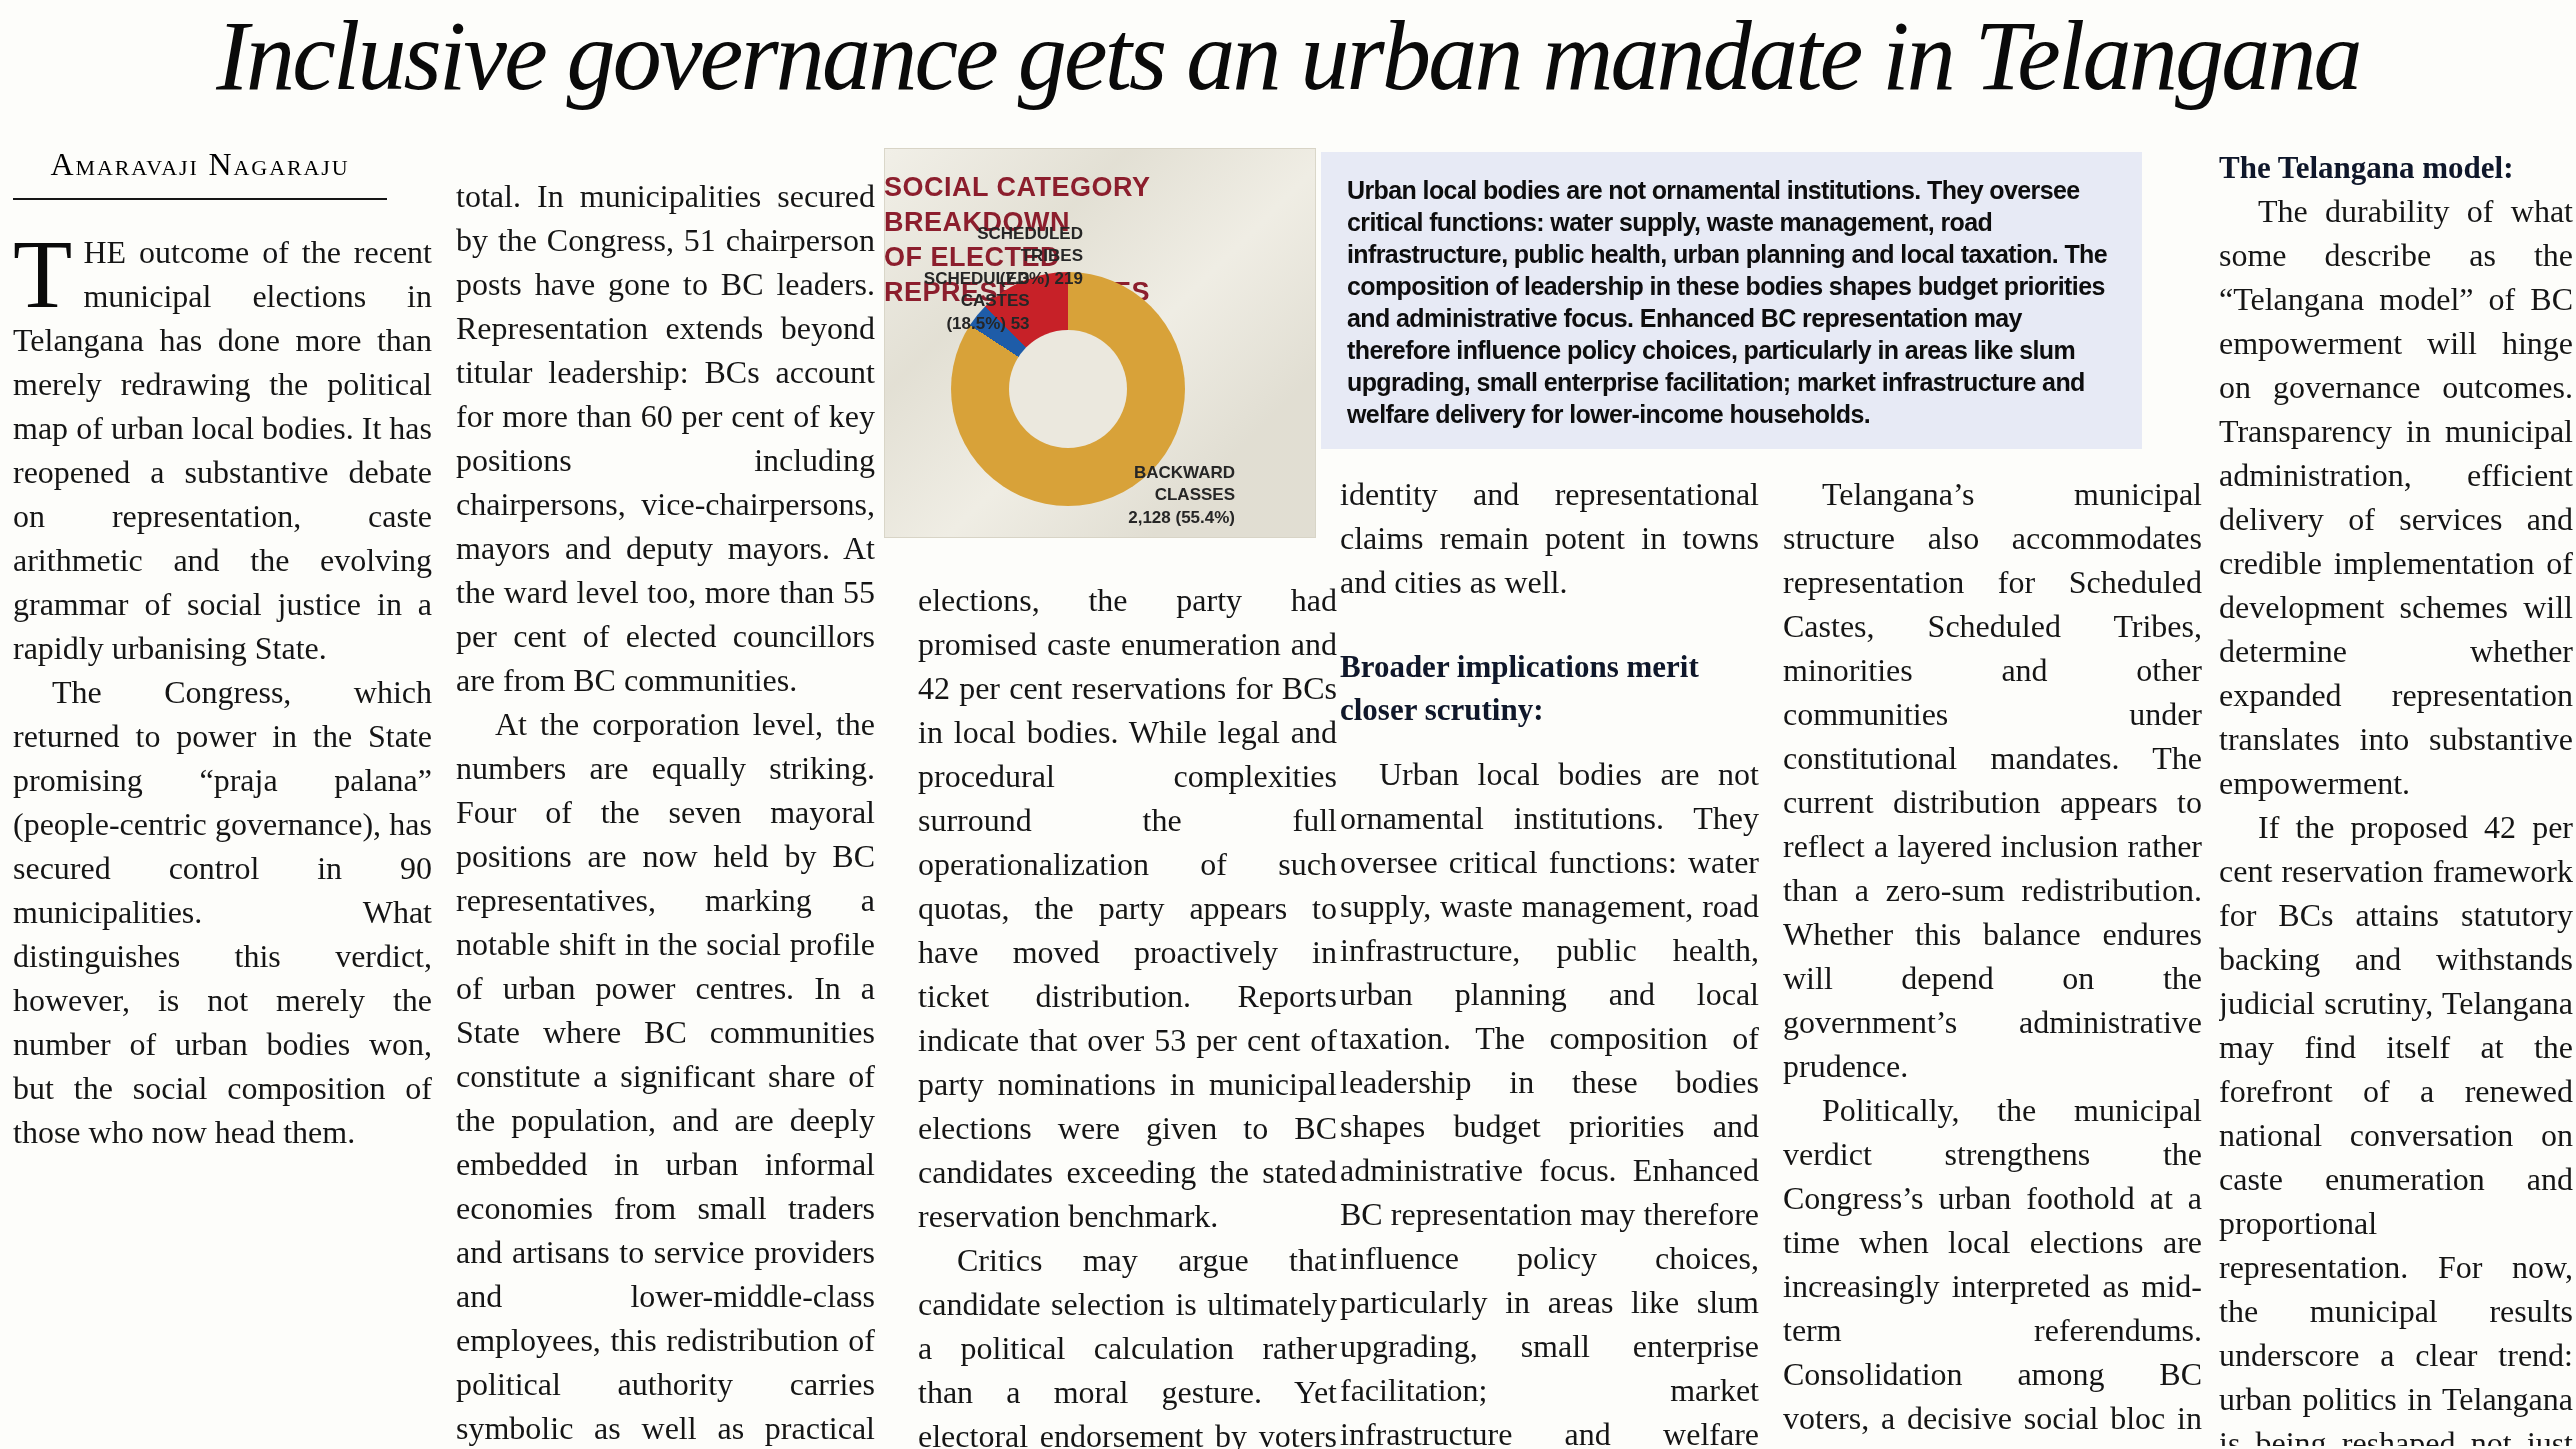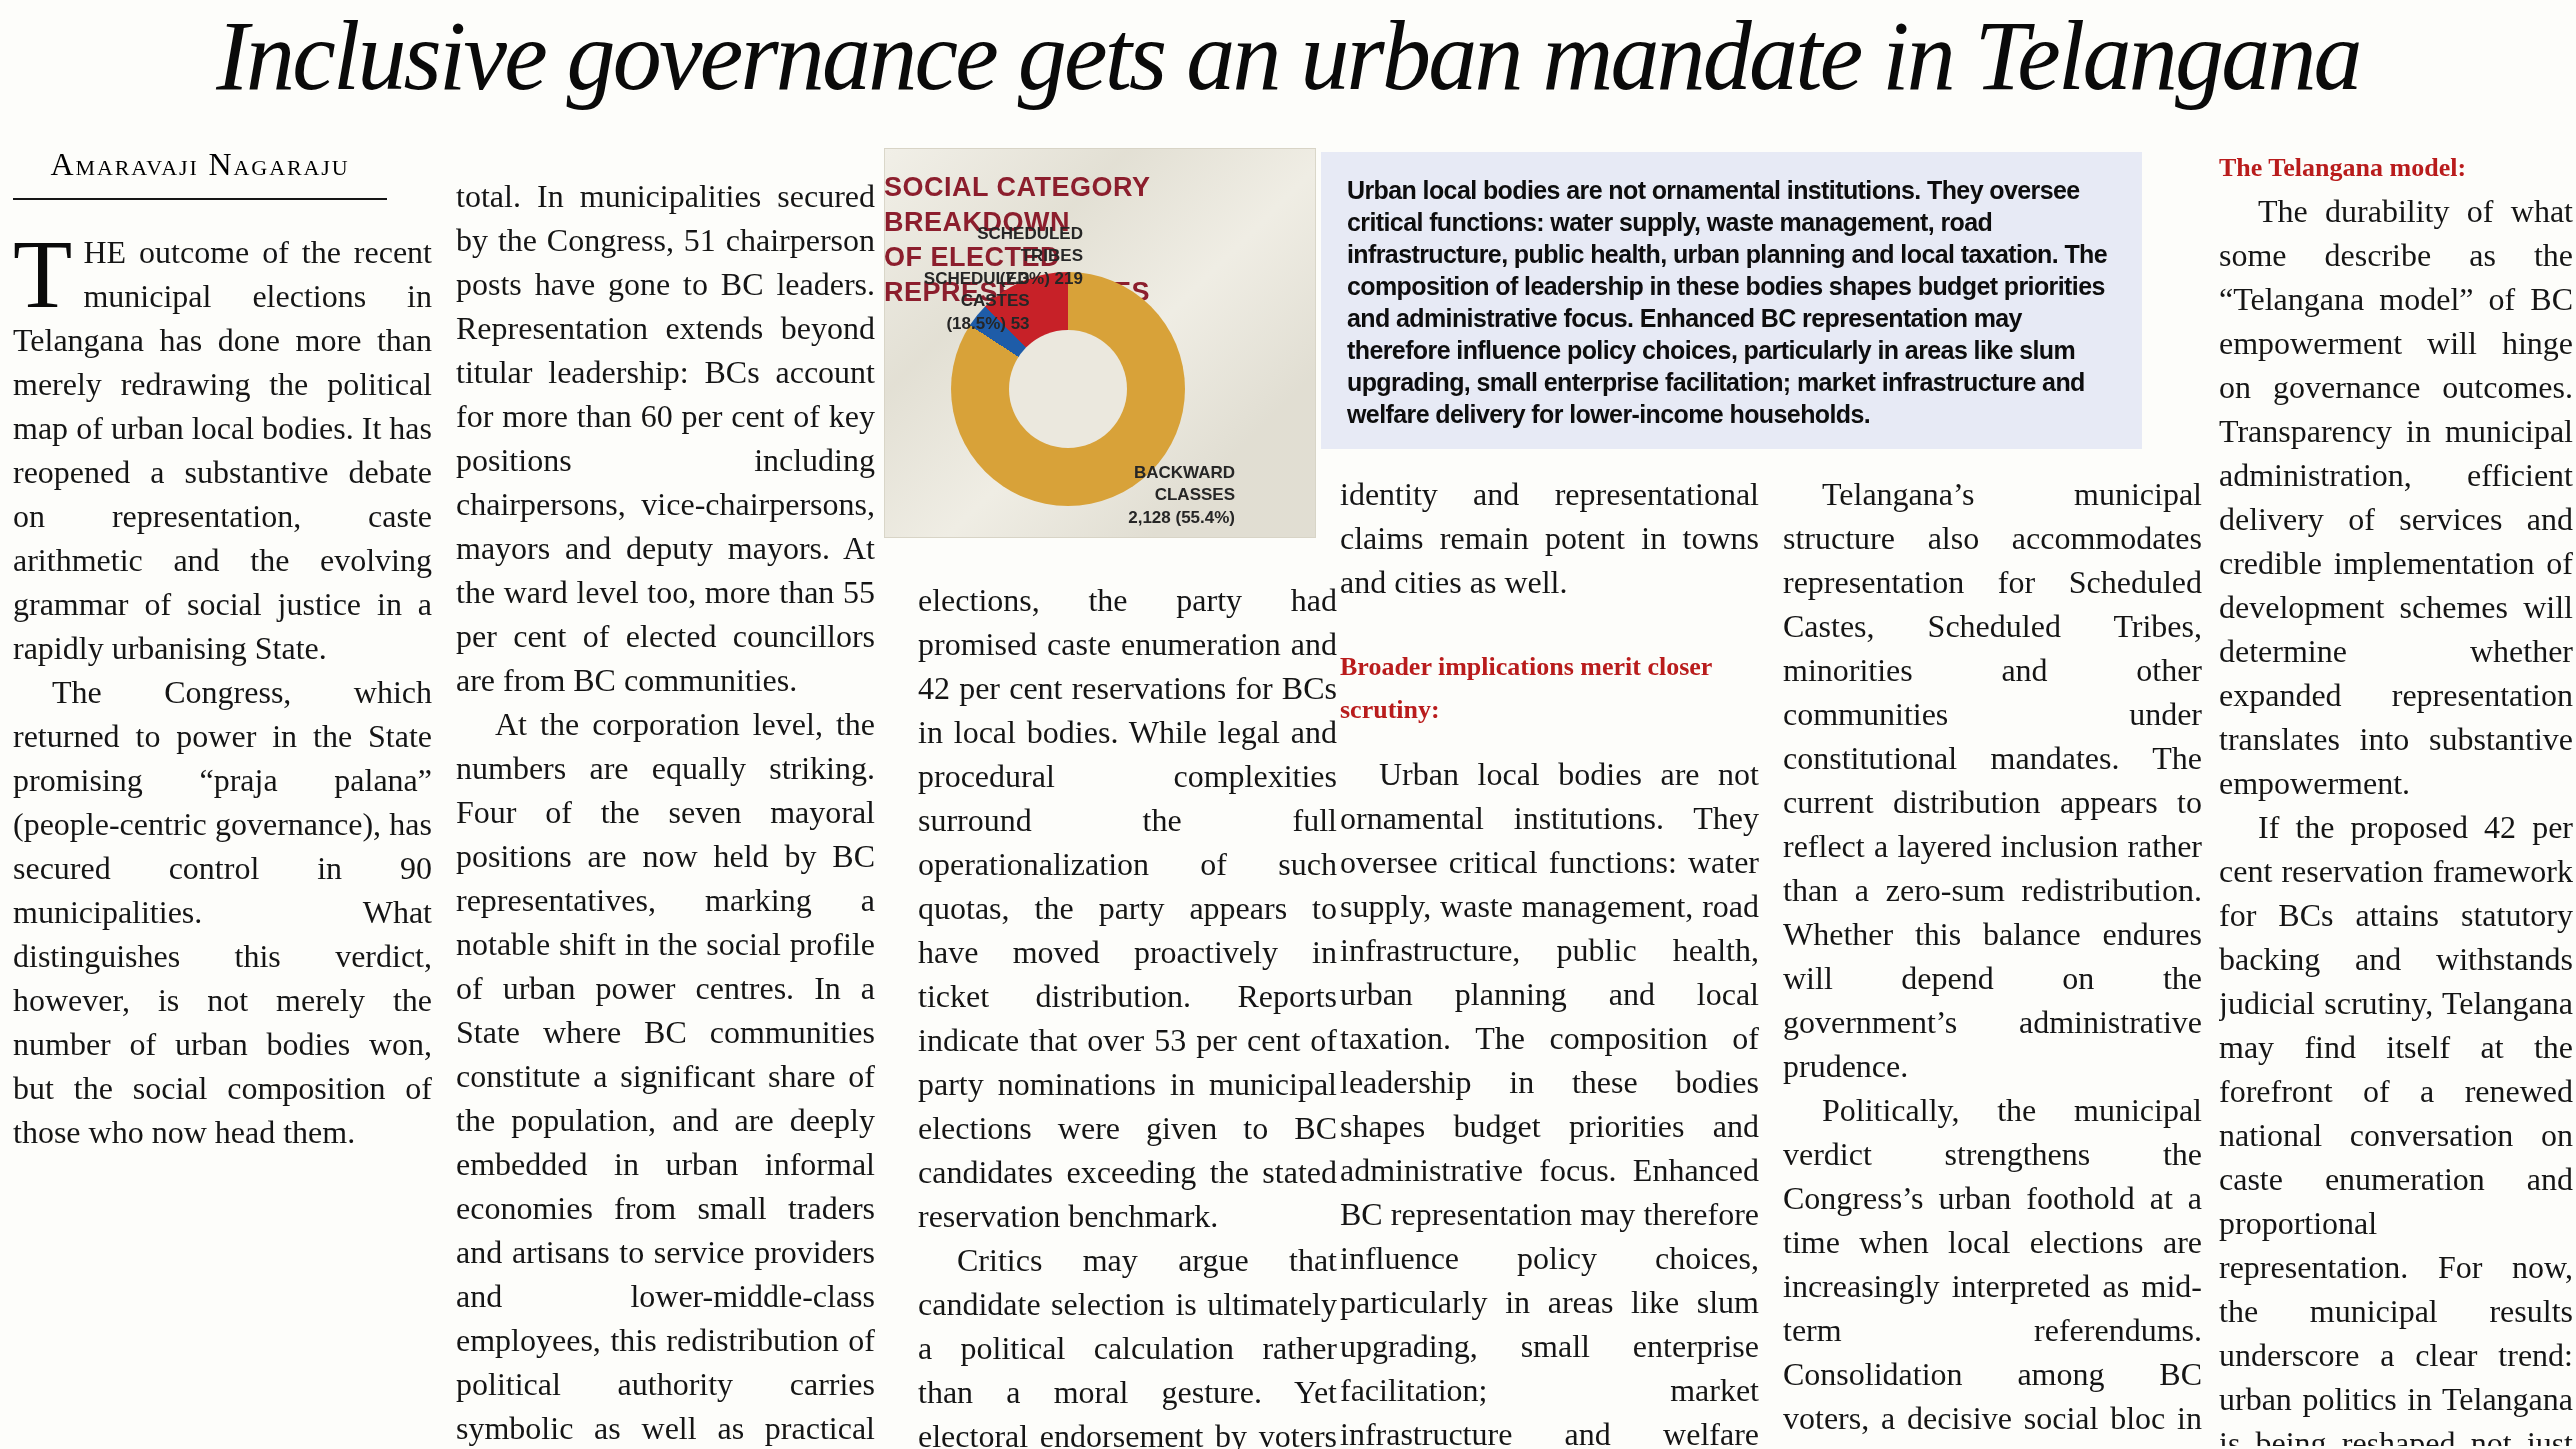--- a/index.html
+++ b/index.html
@@ -32,21 +32,21 @@
   #col2{left:456px;top:174px;height:1272px;}
   #col3{left:918px;top:561px;height:885px;margin-top:17px;}
   #col4{left:1340px;top:472px;height:974px;}
   #col5{left:1783px;top:472px;height:974px;}
   #col6{left:2219px;top:146px;width:354px;height:1300px;}
   .dropcap{
     float:left;font-size:97px;line-height:77px;padding:5.6px 11.2px 0 0;
     color:#0a0a0a;
   }
   .redhead{
-    color:#b91c1c;font-weight:bold;font-size:26px;line-height:43px;
+    color:#0f172a;font-weight:bold;font-size:31px;line-height:43px;
     text-align:left;text-indent:0 !important;
   }
   .redhead.gap{margin-top:41px;margin-bottom:21px;}
   
   .pullquote{
     position:absolute;left:1321px;top:152px;width:821px;height:297px;
     background:#e7eaf5;box-sizing:border-box;padding:22.4px 24px 18.7px 26px;
     font-family:"Liberation Sans", sans-serif;font-weight:bold;
     font-size:25px;line-height:32px;letter-spacing:-0.6px;color:#0d0d0d;
     overflow:hidden;text-align:left;

